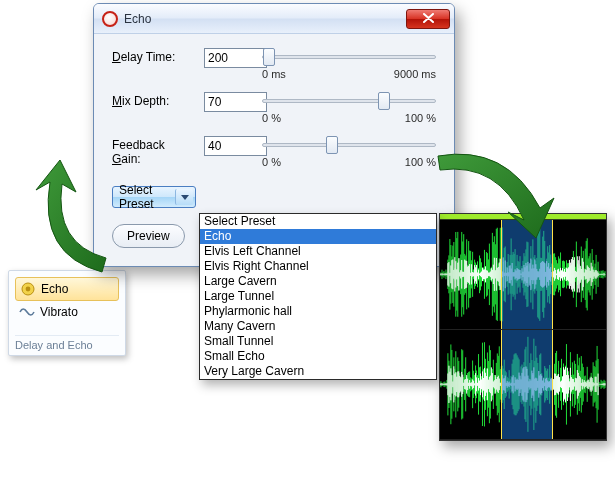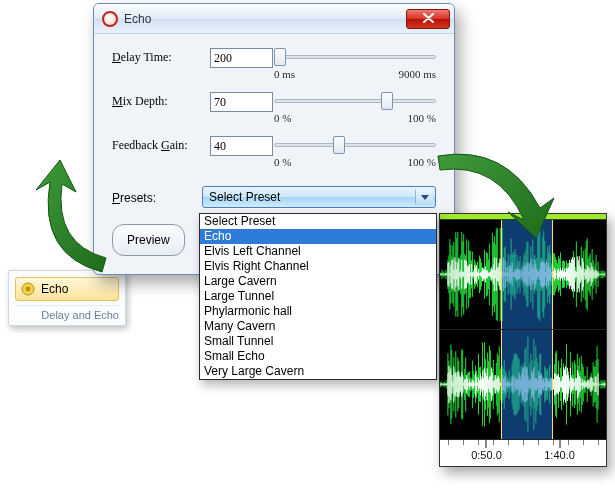--- a/index.html
+++ b/index.html
@@ -36,23 +36,23 @@
   .ribbon-item.selected {
     background: linear-gradient(#fff7d9,#ffe39a);
     border: 1px solid #e7c15a;
   }
   .ribbon-item .ico {
     width: 16px; height: 16px;
     display: inline-flex; align-items: center; justify-content: center;
     font-size: 12px;
   }
   .ribbon-caption {
-    margin-top: 4px;
+    margin-top: 12px;
     padding-top: 3px;
-    text-align: right;
+    text-align: left;
     color: #6b7f96;
     font-size: 11px;
     border-top: 1px solid #e3ebf4;
   }
 
   
   .dialog {
     position: absolute;
     left: 93px;
     top: 3px;
@@ -91,22 +91,21 @@
     font-size: 13px; font-weight: bold;
     cursor: pointer;
   }
   .dialog-body { padding: 14px 18px 18px 18px; }
 
   .param-row {
     height: 44px;
     display: grid;
     grid-template-columns: 84px 50px 1fr;
     align-items: start;
-    gap: 14px;
-    font-family: Liberation Serif, serif;
+    gap: 8px;
   }
   .param-label { padding-top: 2px; }
   .param-label .ul { text-decoration: underline; }
   .param-input {
     width: 63px;
     height: 20px;
     padding: 1px 3px;
     border: 1px solid #7a8ba0;
     background: #fff;
     font-family: inherit;
@@ -168,21 +167,21 @@
     width: 18px; height: 16px;
     background: linear-gradient(#eaf5ff,#b7ddf8);
     border-left: 1px solid #8cb7e1;
     border-radius: 2px;
     display: flex; align-items: center; justify-content: center;
   }
   .combo .chev svg { width: 8px; height: 5px; }
 
   .preview-row { margin-top: 16px; }
   .btn {
-    height: 32px;
+    height: 24px;
     padding: 0 14px;
     border: 1px solid #8a99ac;
     border-radius: 12px;
     background: linear-gradient(#fcfdff,#e8edf4);
     font-family: inherit;
     font-size: 12px;
     cursor: pointer;
   }
 
   
@@ -275,20 +274,28 @@
 
 <div class="ribbon-panel">
   <div class="ribbon-item selected">
     <span class="ico">
       <svg viewBox="0 0 16 16">
           <circle cx="8" cy="8" r="6" fill="#f2d24a" stroke="#b98f12"></circle>
           <circle cx="8" cy="8" r="2.4" fill="#b98f12"></circle>
         </svg>
     </span>
     <span>Echo</span>
+  </div>
+  <div class="ribbon-item">
+    <span class="ico">
+      <svg viewBox="0 0 16 16">
+          <path d="M1 8 Q4 2 8 8 T15 8" fill="none" stroke="#5b7a9a" stroke-width="1.6"></path>
+        </svg>
+    </span>
+    <span>Vibrato</span>
   </div>
   <div class="ribbon-caption">Delay and Echo</div>
 </div>
 
 <div class="dialog">
   <div class="titlebar">
     <span class="app-icon"></span>
     <span class="title">Echo</span>
     <span class="spacer"></span>
     <div class="close-btn">
@@ -341,23 +348,20 @@
       </div>
       <div class="slider-scale">
         <span>0 %</span>
         <span>100 %</span>
       </div>
     </div>
         </div>
       </div>
 
     <div class="preset-row">
-      <div class="param-label">
-        <span class="ul">P</span><span></span><span id="_plabel">resets:</span>
-      </div>
       <div class="combo">
         <span>Select Preset</span>
         <span class="chev">
           <svg viewBox="0 0 8 5">
               <path d="M0 0 L4 5 L8 0 Z" fill="#2a4a72"></path>
             </svg>
         </span>
       </div>
     </div>
 
@@ -397,39 +401,20 @@
   <div class="channel">
     <svg viewBox="0 0 168 110" preserveAspectRatio="none">
       <rect width="168" height="110" fill="#000"></rect>
       <g id="wave-r">
           <path d="M0 52.24217421124828 L0 57.75782578875172 M1 51.932525720164605 L1 58.067474279835395 M2 53.89191015089163 L2 56.10808984910837 M3 53.32650034293553 L3 56.67349965706447 M4 52.449876543209875 L4 57.550123456790125 M5 52.17191529492455 L5 57.82808470507545 M6 54.05434499314129 L6 55.94565500685871 M7 50.53296810699588 L7 59.46703189300412 M8 23.538912084613976 L8 86.46108791538603 M9 31.064001559202175 L9 78.93599844079782 M10 36.50220156785807 L10 73.49779843214193 M11 14.633693849607859 L11 95.36630615039215 M12 20.200034411034693 L12 89.7999655889653 M13 45.73546750720218 L13 64.26453249279783 M14 27.702474008980893 L14 82.29752599101911 M15 39.28620022137003 L15 70.71379977862998 M16 21.49988152251921 L16 88.50011847748078 M17 43.103940671668994 L17 66.896059328331 M18 27.6673258961925 L18 82.3326741038075 M19 31.372414198382657 L19 78.62758580161734 M20 43.621499347718675 L20 66.37850065228133 M21 48.514745354332995 L21 61.485254645667005 M22 19.462896411976757 L22 90.53710358802324 M23 20.498721240558446 L23 89.50127875944156 M24 47.48379415867407 L24 62.51620584132593 M25 39.21575317631755 L25 70.78424682368245 M26 27.625810327050765 L26 82.37418967294923 M27 47.55097848883983 L27 62.44902151116017 M28 43.52424034850478 L28 66.47575965149521 M29 42.371214827550325 L29 67.62878517244967 M30 41.98049460854745 L30 68.01950539145254 M31 47.9167323376091 L31 62.0832676623909 M32 49.09333005221519 L32 60.90666994778481 M33 30.86848278106494 L33 79.13151721893506 M34 41.19383936706682 L34 68.80616063293317 M35 45.45095419804926 L35 64.54904580195074 M36 35.88194296169475 L36 74.11805703830525 M37 41.00354649401636 L37 68.99645350598364 M38 45.74860947901736 L38 64.25139052098264 M39 24.341905039563386 L39 85.65809496043661 M40 37.71462263620393 L40 72.28537736379607 M41 37.00983098324208 L41 72.99016901675792 M42 46.702223674535695 L42 63.297776325464305 M43 12.815941315962256 L43 97.18405868403775 M44 39.68964486875582 L44 70.31035513124418 M45 12.352317287202318 L45 97.64768271279769 M46 29.14636454437327 L46 80.85363545562673 M47 38.90848479308087 L47 71.09151520691913 M48 22.724851103620466 L48 87.27514889637953 M49 31.3675389901027 L49 78.6324610098973 M50 15.609064197205086 L50 94.39093580279491 M51 20.35609418161831 L51 89.64390581838168 M52 43.12070310328788 L52 66.87929689671212 M53 39.45583999315414 L53 70.54416000684586 M54 30.059153904085168 L54 79.94084609591484 M55 45.554439002172295 L55 64.44556099782771 M56 47.5088869475473 L56 62.4911130524527 M57 33.29407386033114 L57 76.70592613966886 M58 23.726540329458942 L58 86.27345967054106 M59 26.162110751832497 L59 83.8378892481675 M60 16.539718228076367 L60 93.46028177192363 M61 39.53503754933109 L61 70.4649624506689 M62 36.78501164024544 L62 73.21498835975456 M63 36.182040971019376 L63 73.81795902898062 M64 39.04020279644024 L64 70.95979720355976 M65 30.00106328133318 L65 79.99893671866681 M66 41.21582612882392 L66 68.78417387117608 M67 42.76088208365342 L67 67.23911791634657 M68 47.39010709312187 L68 62.60989290687813 M69 48.760267412182436 L69 61.239732587817564 M70 40.61169893169394 L70 69.38830106830606 M71 50.0003005720241 L71 59.9996994279759 M72 46.49829129912165 L72 63.50170870087835 M73 34.11455343175667 L73 75.88544656824334 M74 29.828785075937756 L74 80.17121492406224 M75 24.712040579995364 L75 85.28795942000464 M76 23.685785794264167 L76 86.31421420573584 M77 23.703692981927023 L77 86.29630701807298 M78 25.622916110538757 L78 84.37708388946125 M79 27.83986445636815 L79 82.16013554363185 M80 29.730229427182174 L80 80.26977057281783 M81 48.895594193089046 L81 61.104405806910954 M82 36.891097361760444 L82 73.10890263823956 M83 34.98040221075425 L83 75.01959778924575 M84 40.395243280961715 L84 69.60475671903828 M85 32.53682105636011 L85 77.46317894363989 M86 19.593900364105693 L86 90.40609963589431 M87 16.952597397775058 L87 93.04740260222493 M88 37.31878145178686 L88 72.68121854821314 M89 6.921494802223293 L89 103.0785051977767 M90 48.699895211018834 L90 61.300104788981166 M91 33.31389311275349 L91 76.68610688724651 M92 23.73683924447794 L92 86.26316075552205 M93 30.342178580291975 L93 79.65782141970803 M94 45.53259371408987 L94 64.46740628591013 M95 8.806037812406394 L95 101.1939621875936 M96 31.36106347944759 L96 78.6389365205524 M97 16.03510108465278 L97 93.96489891534722 M98 28.056521501469255 L98 81.94347849853074 M99 33.400757974833546 L99 76.59924202516646 M100 46.11060063430821 L100 63.88939936569179 M101 25.065329355160088 L101 84.93467064483991 M102 23.712566419416486 L102 86.28743358058351 M103 43.656241092490866 L103 66.34375890750914 M104 50.78486308761862 L104 59.21513691238138 M105 48.00046586723746 L105 61.99953413276254 M106 36.55958359889234 L106 73.44041640110765 M107 38.638438361167594 L107 71.3615616388324 M108 41.18366954633578 L108 68.81633045366422 M109 39.162086750092264 L109 70.83791324990773 M110 48.39812224918467 L110 61.60187775081533 M111 35.375479661970715 L111 74.62452033802928 M112 48.126863771828276 L112 61.873136228171724 M113 50.70405571499819 L113 59.29594428500181 M114 49.14155032336872 L114 60.85844967663128 M115 50.450402735963195 L115 59.549597264036805 M116 34.201595171243 L116 75.798404828757 M117 23.3231265125183 L117 86.6768734874817 M118 21.188310801315822 L118 88.81168919868418 M119 44.80545783496427 L119 65.19454216503573 M120 31.259363285845218 L120 78.74063671415479 M121 47.64743580830564 L121 62.35256419169436 M122 38.26399533639203 L122 71.73600466360797 M123 29.206246657011093 L123 80.79375334298891 M124 46.54484473344014 L124 63.45515526655986 M125 33.89405290578071 L125 76.10594709421929 M126 39.07295621983387 L126 70.92704378016613 M127 36.06082324701768 L127 73.93917675298232 M128 14.235616865716025 L128 95.76438313428397 M129 42.9941732499541 L129 67.0058267500459 M130 41.821514657340884 L130 68.17848534265912 M131 49.03942873919067 L131 60.96057126080933 M132 22.398139344878587 L132 87.60186065512141 M133 45.611470248173816 L133 64.38852975182618 M134 32.72949575215952 L134 77.27050424784048 M135 45.13391703594372 L135 64.86608296405629 M136 31.04794680698764 L136 78.95205319301236 M137 34.27237408979197 L137 75.72762591020803 M138 49.77156818411608 L138 60.22843181588392 M139 24.236521761841605 L139 85.7634782381584 M140 35.780978706533574 L140 74.21902129346643 M141 28.023206774648038 L141 81.97679322535197 M142 41.32149156342304 L142 68.67850843657696 M143 26.426216639107423 L143 83.57378336089258 M144 33.96082682498931 L144 76.03917317501069 M145 37.57851191925489 L145 72.4214880807451 M146 46.82243241716157 L146 63.17756758283843 M147 46.096970698223735 L147 63.903029301776265 M148 51.65337327592024 L148 58.34662672407976 M149 37.28331877964182 L149 72.71668122035818 M150 50.68388353428451 L150 59.31611646571549 M151 50.50952007763629 L151 59.49047992236371 M152 47.21112045906568 L152 62.78887954093432 M153 43.42409468186756 L153 66.57590531813244 M154 50.29543620354326 L154 59.70456379645674 M155 32.632392003266915 L155 77.36760799673308 M156 36.42144831617064 L156 73.57855168382936 M157 37.51212370906737 L157 72.48787629093263 M158 30.840128060822614 L158 79.15987193917738 M159 16.150749580087506 L159 93.8492504199125 M160 29.30301685163464 L160 80.69698314836536 M161 52.54514574759945 L161 57.45485425240055 M162 53.870785322359396 L162 56.129214677640604 M163 50.44447016460905 L163 59.55552983539095 M164 51.487187928669414 L164 58.512812071330586 M165 52.20511145404664 L165 57.79488854595336 M166 50.41182098765432 L166 59.58817901234568 M167 51.41719307270233 L167 58.58280692729767 " stroke="#22e03a" stroke-width="1"></path>
           <path d="M0 54.3957390260631 L0 55.6042609739369 M1 53.83622813786008 L1 56.16377186213992 M2 53.92545696159122 L2 56.07454303840878 M3 54.442746484910835 L3 55.557253515089165 M4 54.35260288065844 L4 55.64739711934156 M5 54.12693972908093 L5 55.87306027091907 M6 54.03396690672154 L6 55.96603309327846 M7 53.893746141975306 L7 56.106253858024694 M8 43.98212084517941 L8 66.01787915482059 M9 36.094280302810276 L9 73.90571969718972 M10 42.233990752194075 L10 67.76600924780593 M11 38.80447586536431 L11 71.19552413463569 M12 45.68749933730278 L12 64.31250066269722 M13 52.10680470037832 L13 57.89319529962168 M14 36.73268524792097 L14 73.26731475207903 M15 44.096334856439725 L15 65.90366514356027 M16 42.72306911112542 L16 67.27693088887457 M17 47.242491075071165 L17 62.757508924928835 M18 41.88795419447985 L18 68.11204580552015 M19 41.88775911173309 L19 68.11224088826691 M20 46.466992735197415 L20 63.533007264802585 M21 47.67091183746362 L21 62.32908816253638 M22 42.381298374572395 L22 67.6187016254276 M23 45.10121751067905 L23 64.89878248932095 M24 53.38078047200588 L24 56.61921952799412 M25 50.17689146148165 L25 59.82310853851835 M26 49.6506586363481 L26 60.3493413636519 M27 45.628137998899376 L27 64.37186200110062 M28 49.209543920053875 L28 60.790456079946125 M29 53.342260245957334 L29 56.657739754042666 M30 50.54680533985706 L30 59.45319466014294 M31 53.39949357031992 L31 56.60050642968008 M32 52.924611709929586 L32 57.075388290070414 M33 49.99911419734552 L33 60.00088580265448 M34 51.33946226406495 L34 58.66053773593505 M35 53.88245384246374 L35 56.11754615753626 M36 43.63467853421109 L36 66.36532146578891 M37 47.93471422022469 L37 62.06528577977531 M38 53.42602270313093 L38 56.57397729686907 M39 48.64102144673857 L39 61.35897855326143 M40 51.16134518425525 L40 58.83865481574475 M41 44.04825917780214 L41 65.95174082219786 M42 50.06714651966013 L42 59.93285348033987 M43 41.88924073609886 L43 68.11075926390113 M44 48.55680037934955 L44 61.44319962065045 M45 38.357830318299875 L45 71.64216968170012 M46 43.266387530716756 L46 66.73361246928324 M47 46.603476238257564 L47 63.396523761742436 M48 38.922566931747696 L48 71.0774330682523 M49 50.26977402508475 L49 59.73022597491525 M50 47.34250697660138 L50 62.65749302339862 M51 46.08048871564701 L51 63.91951128435299 M52 37.82396772453045 L52 72.17603227546955 M53 43.6329401789616 L53 66.3670598210384 M54 52.01436623950428 L54 57.98563376049572 M55 50.77688347244423 L55 59.22311652755577 M56 45.66916842550655 L56 64.33083157449346 M57 49.62976152403194 L57 60.37023847596806 M58 47.52046683006862 L58 62.47953316993138 M59 46.25050430308243 L59 63.74949569691757 M60 49.14468276378417 L60 60.85531723621583 M61 53.44066622469442 L61 56.55933377530558 M62 53.122092602785685 L62 56.877907397214315 M63 45.36082741070231 L63 64.63917258929769 M64 49.132812704646646 L64 60.867187295353354 M65 48.66400666531004 L65 61.33599333468996 M66 46.1612431519032 L66 63.8387568480968 M67 53.43797435745053 L67 56.56202564254947 M68 51.516904321293346 L68 58.483095678706654 M69 53.09609402038154 L69 56.90390597961846 M70 52.159074023457634 L70 57.840925976542366 M71 54.15590286383963 L71 55.84409713616037 M72 53.29221411806324 L72 56.70778588193676 M73 47.814115016853684 L73 62.185884983146316 M74 45.87193403053777 L74 64.12806596946223 M75 53.7313387953337 L75 56.2686612046663 M76 47.81536538606281 L76 62.18463461393719 M77 50.46159763753434 L77 59.53840236246566 M78 49.31188005612002 L78 60.68811994387998 M79 50.55376642579154 L79 59.44623357420846 M80 43.09579075140625 L80 66.90420924859376 M81 46.20829548912829 L81 63.79170451087171 M82 49.98236757959459 L82 60.01763242040541 M83 43.40091182851354 L83 66.59908817148646 M84 38.80579311068834 L84 71.19420688931166 M85 37.42331249118127 L85 72.57668750881874 M86 46.859886832472256 L86 63.140113167527744 M87 36.947082197483454 L87 73.05291780251655 M88 39.32482609359004 L88 70.67517390640997 M89 46.14806416189799 L89 63.85193583810201 M90 51.888520557774314 L90 58.111479442225686 M91 49.732222172745644 L91 60.267777827254356 M92 51.10855361087916 L92 58.89144638912084 M93 41.10729599325738 L93 68.89270400674262 M94 43.64089630240399 L94 66.35910369759601 M95 37.7644139112731 L95 72.2355860887269 M96 49.178781751037654 L96 60.821218248962346 M97 48.200954197822284 L97 61.799045802177716 M98 48.93262788685531 L98 61.06737211314469 M99 51.47748843309035 L99 58.52251156690965 M100 41.48210320756735 L100 68.51789679243265 M101 46.04588909486111 L101 63.95411090513889 M102 44.60003068106261 L102 65.3999693189374 M103 46.248008642703695 L103 63.751991357296305 M104 51.29890886384316 L104 58.70109113615684 M105 48.799665930236536 L105 61.200334069763464 M106 53.165541959806205 L106 56.834458040193795 M107 49.1741140256606 L107 60.8258859743394 M108 48.345951392541146 L108 61.654048607458854 M109 51.04746391377218 L109 58.95253608622782 M110 52.192894093461966 L110 57.807105906538034 M111 51.77079013541594 L111 58.22920986458406 M112 49.48631483450947 L112 60.51368516549053 M113 48.78529233524585 L113 61.21470766475415 M114 52.777874800239395 L114 57.222125199760605 M115 49.60329354843822 L115 60.39670645156178 M116 43.94981287482128 L116 66.05018712517871 M117 44.28832982899005 L117 65.71167017100996 M118 46.60025054294576 L118 63.39974945705424 M119 46.17301310522012 L119 63.82698689477988 M120 44.54128921486089 L120 65.4587107851391 M121 47.63745241477599 L121 62.36254758522401 M122 52.15074120214173 L122 57.84925879785827 M123 51.17583620197923 L123 58.82416379802077 M124 47.112173365724686 L124 62.887826634275314 M125 37.63851401317528 L125 72.36148598682472 M126 40.33319179403013 L126 69.66680820596987 M127 37.21446734858911 L127 72.78553265141089 M128 45.48642381872844 L128 64.51357618127156 M129 38.20500170569642 L129 71.79499829430358 M130 45.68162747904192 L130 64.31837252095808 M131 51.92625660022152 L131 58.07374339977848 M132 38.23132122153038 L132 71.76867877846962 M133 47.67711579730245 L133 62.32288420269755 M134 49.429052019204754 L134 60.570947980795246 M135 49.64822807852909 L135 60.35177192147091 M136 52.80387026438305 L136 57.19612973561695 M137 48.403925279678525 L137 61.596074720321475 M138 48.75791954181623 L138 61.24208045818377 M139 40.508544740242606 L139 69.49145525975739 M140 43.39439472049009 L140 66.60560527950992 M141 46.52020012241967 L141 63.47979987758033 M142 47.93626181655913 L142 62.06373818344087 M143 53.5192172517705 L143 56.4807827482295 M144 49.786929976138154 L144 60.213070023861846 M145 52.899290360812905 L145 57.100709639187095 M146 50.67272879022556 L146 59.32727120977444 M147 52.36841873648183 L147 57.63158126351817 M148 53.12660190579343 L148 56.87339809420657 M149 51.10752627958759 L149 58.89247372041241 M150 50.17080852577374 L150 59.82919147422626 M151 52.46878886706205 L151 57.53121113293795 M152 48.77090521169239 L152 61.22909478830761 M153 47.40251111235783 L153 62.59748888764217 M154 48.60424466379059 L154 61.39575533620941 M155 52.8235096268029 L155 57.1764903731971 M156 53.84981319899629 L156 56.15018680100371 M157 47.258677179251876 L157 62.741322820748124 M158 47.253420273773585 L158 62.746579726226415 M159 53.60435004024238 L159 56.39564995975762 M160 44.096935635856155 L160 65.90306436414384 M161 54.790617712620026 L161 55.209382287379974 M162 54.80289180384088 L162 55.19710819615912 M163 54.56421424897119 L163 55.43578575102881 M164 54.424276406035666 L164 55.575723593964334 M165 54.162399262688616 L165 55.837600737311384 M166 53.84308899176955 L166 56.15691100823045 M167 53.938259173525374 L167 56.061740826474626 " stroke="#ffffff" stroke-width="1"></path>
         </g>
     </svg>
     <div class="selection-overlay" id="sel-r" style="left: 37%; width: 31%;"></div>
   </div>
-  <div class="time-ruler" id="ruler">
-      <div class="minor" style="left: 5%;"></div>
-      <div class="minor" style="left: 14%;"></div>
-      <div class="minor" style="left: 23%;"></div>
-      <div class="minor" style="left: 32%;"></div>
-      <div class="minor" style="left: 41%;"></div>
-      <div class="minor" style="left: 50%;"></div>
-      <div class="minor" style="left: 59%;"></div>
-      <div class="minor" style="left: 68%;"></div>
-      <div class="minor" style="left: 77%;"></div>
-      <div class="minor" style="left: 86%;"></div>
-      <div class="minor" style="left: 95%;"></div>
-      <div class="tick" style="left: 28%;">
-        <span>0:50.0</span>
-      </div>
-      <div class="tick" style="left: 72%;">
-        <span>1:40.0</span>
-      </div>
-    </div>
 </div>
 
 <svg class="arrow" style="left:32px; top:160px; width:130px; height:120px;">
   <defs>
       <linearGradient id="g1" x1="0" y1="0" x2="1" y2="1">
         <stop offset="0" stop-color="#3f9a3a"></stop>
         <stop offset="1" stop-color="#1e6b1c"></stop>
       </linearGradient>
     </defs>
   <path d="M70 112 Q 6 95 18 22 L4 30 L28 0 L44 32 L30 24 Q 22 84 74 98 Z" fill="url(#g1)" stroke="#145512" stroke-width="1"></path>

